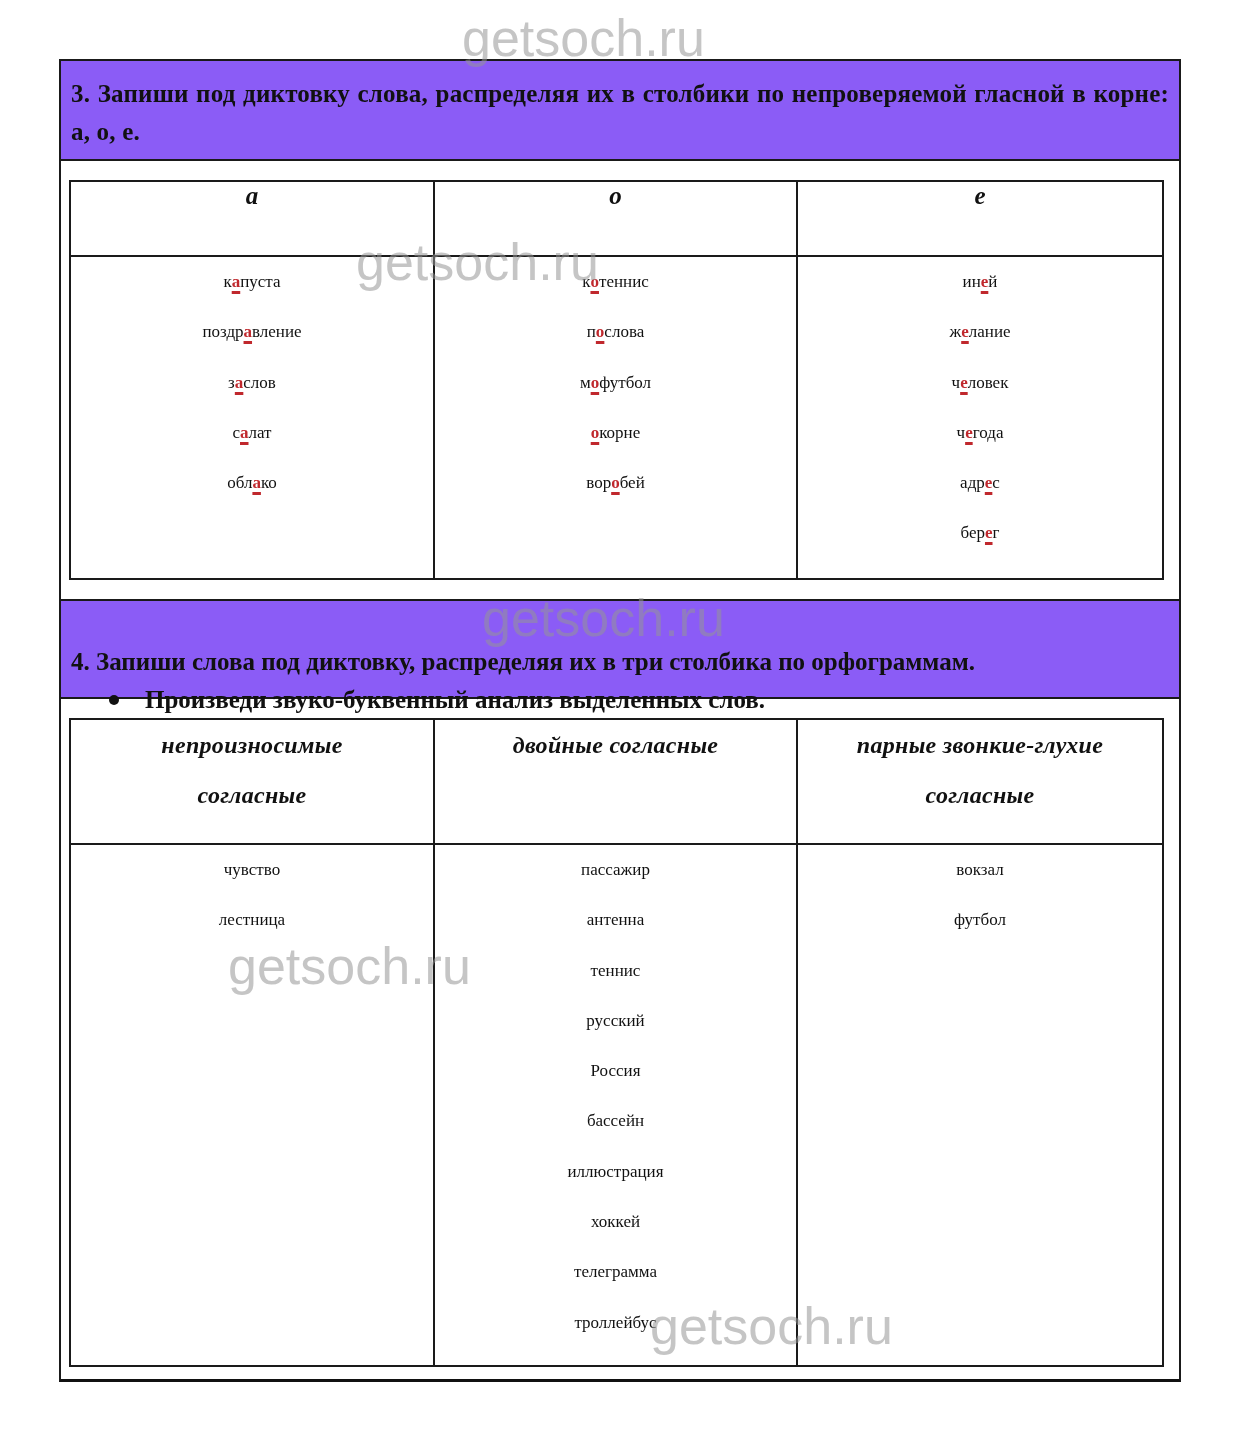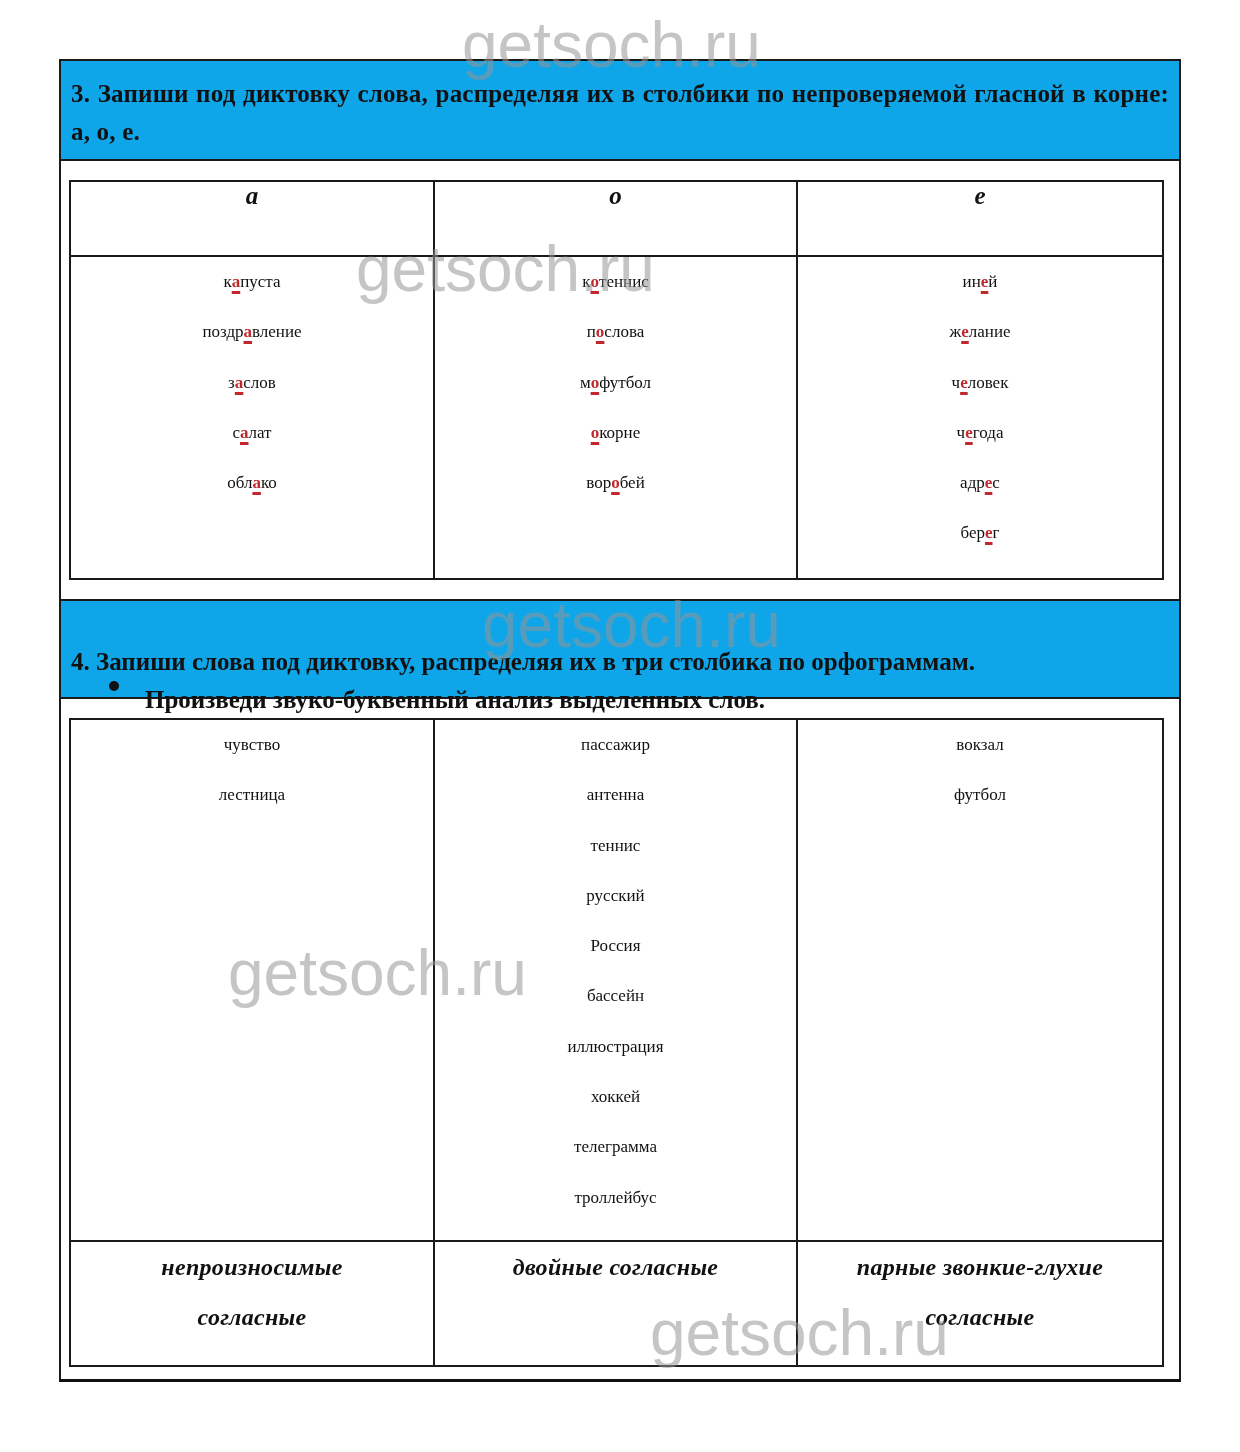--- a/index.html
+++ b/index.html
@@ -2,46 +2,46 @@
 <html><head>
 <meta charset="utf-8">
 <style>
   html, body { margin: 0; padding: 0; background: #ffffff; }
   body { width: 1240px; height: 1452px; position: relative; overflow: hidden;
          font-family: "Liberation Serif", "DejaVu Serif", serif; color: #111; }
 
   .outer { position: absolute; left: 59px; top: 59px; width: 1118px;
            border: 2px solid #1a1a1a; border-bottom: 3px solid #111; }
 
-  .task-header { background: #0ea5e9; border-bottom: 2px solid #1a1a1a; box-sizing: border-box; }
+  .task-header { background: #8b5cf6; border-bottom: 2px solid #1a1a1a; box-sizing: border-box; }
   .task3-header { height: 100px; padding: 14px 10px 0 10px; }
   .task3-header .text { font-weight: bold; font-size: 25px; line-height: 38px;
                         text-align: justify; text-align-last: left; letter-spacing: 0.2px; }
   .task4-header { height: 100px; padding: 14px 10px 0 10px; border-top: 2px solid #1a1a1a; }
   .task4-header .line1 { font-weight: bold; font-size: 25px; line-height: 38px; margin-top: 28px; }
   .task4-header .line2 { font-weight: bold; font-size: 25px; line-height: 38px;
-                         padding-left: 38px; display: flex; }
+                         padding-left: 38px; display: flex; align-items: center; }
   .bullet { display: inline-block; width: 10px; height: 10px; background: #111; border-radius: 50%;
             margin-right: 26px; }
 
   .table-wrap { padding: 19px 8px 19px 8px; }
   table.grid { border-collapse: collapse; width: 1093px; table-layout: fixed; }
   table.grid td, table.grid th { border: 2px solid #1a1a1a; text-align: center; vertical-align: top; padding: 0; }
   table.grid col.c1 { width: 364px; } table.grid col.c2 { width: 363px; } table.grid col.c3 { width: 366px; }
 
   .t3 th { height: 73px; vertical-align: middle; font-style: italic; font-weight: bold; font-size: 25px; }
   .t3 td { height: 321px; padding-top: 12px; }
   .t4 th { height: 123px; font-style: italic; font-weight: bold; font-size: 24px; line-height: 50px; padding-top: 4px; letter-spacing: 0.3px; }
   .t4 td { height: 520px; padding-top: 12px; }
 
   .word { font-size: 17px; line-height: 50.3px; white-space: nowrap; }
   .hl { color: #c0282d; font-weight: bold; text-decoration: underline; text-decoration-thickness: 3px;
         text-underline-offset: 4px; text-decoration-color: #c0282d; }
 
-  .wm { position: absolute; font-family: "Liberation Sans", "DejaVu Sans", sans-serif; font-size: 64px;
+  .wm { position: absolute; font-family: "Liberation Sans", "DejaVu Sans", sans-serif; font-size: 52px;
         color: rgba(150,150,150,0.55); pointer-events: none; letter-spacing: 0px; }
 </style>
 </head>
 <body>
 
 <div class="outer">
   <div class="task-header task3-header">
     <div class="text">3. Запиши под диктовку слова, распределяя их в столбики по непроверяемой гласной в корне: а, о, е.</div>
   </div>
   <div class="table-wrap">
@@ -94,20 +94,34 @@
   </div>
   <div class="table-wrap" style="padding-bottom:12px;">
     <table class="grid t4">
       <colgroup>
           <col class="c1">
           <col class="c2">
           <col class="c3">
         </colgroup>
       <tbody>
           <tr>
+        <th>
+          <div>непроизносимые</div>
+          <div>согласные</div>
+        </th>
+        <th>
+          <div>двойные согласные</div>
+          <div></div>
+        </th>
+        <th>
+          <div>парные звонкие-глухие</div>
+          <div>согласные</div>
+        </th>
+      </tr>
+      <tr>
         <td>
               <div class="word">чувство</div>
               <div class="word">лестница</div>
             </td>
         <td>
               <div class="word">пассажир</div>
               <div class="word">антенна</div>
               <div class="word">теннис</div>
               <div class="word">русский</div>
               <div class="word">Россия</div>
@@ -115,34 +129,20 @@
               <div class="word">иллюстрация</div>
               <div class="word">хоккей</div>
               <div class="word">телеграмма</div>
               <div class="word">троллейбус</div>
             </td>
         <td>
               <div class="word">вокзал</div>
               <div class="word">футбол</div>
             </td>
       </tr>
-      <tr>
-        <th>
-          <div>непроизносимые</div>
-          <div>согласные</div>
-        </th>
-        <th>
-          <div>двойные согласные</div>
-          <div></div>
-        </th>
-        <th>
-          <div>парные звонкие-глухие</div>
-          <div>согласные</div>
-        </th>
-      </tr>
     </tbody>
       </table>
   </div>
 </div>
 
 <div class="wm" style="left:462px; top:8px;">getsoch.ru</div>
 <div class="wm" style="left:356px; top:232px;">getsoch.ru</div>
 <div class="wm" style="left:482px; top:588px;">getsoch.ru</div>
 <div class="wm" style="left:228px; top:936px;">getsoch.ru</div>
 <div class="wm" style="left:650px; top:1296px;">getsoch.ru</div>

